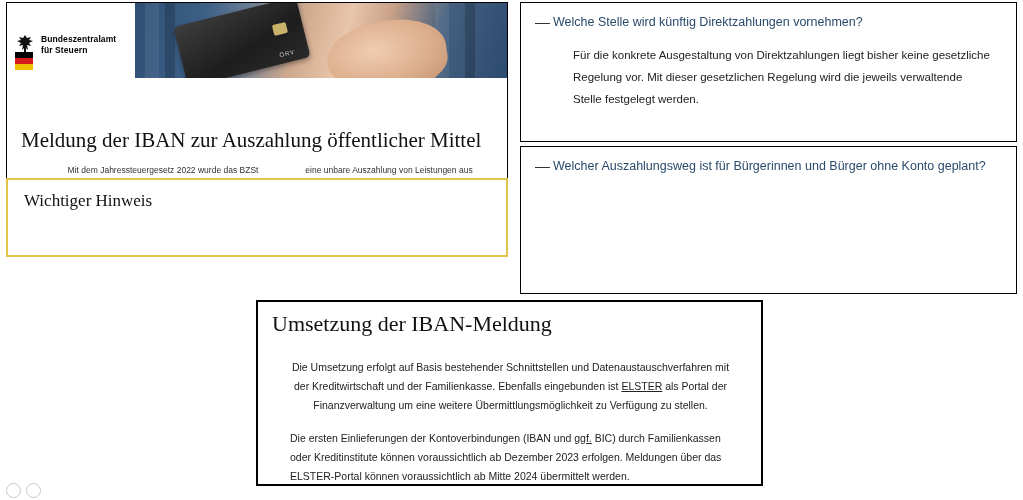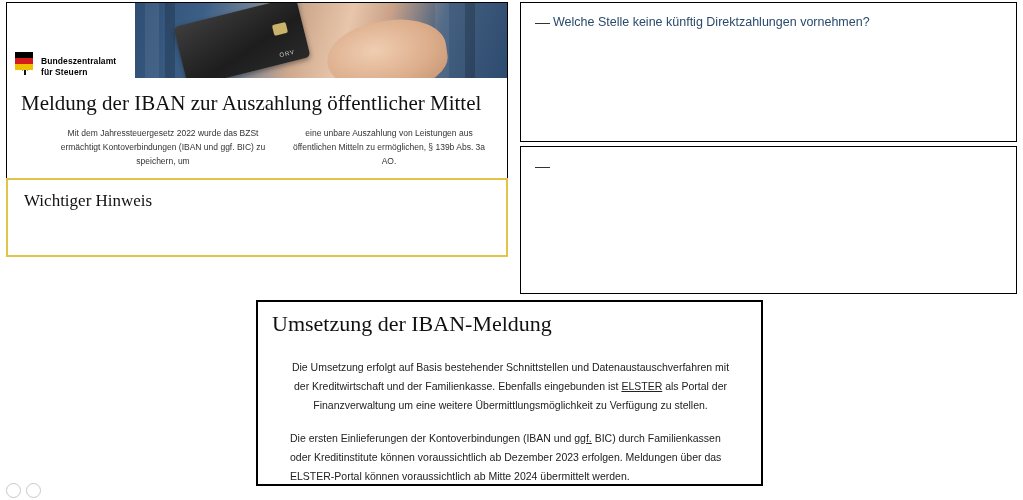--- a/index.html
+++ b/index.html
@@ -36,21 +36,21 @@
     overflow: hidden;
   }
   #hero-logo {
     position: absolute;
     left: 0;
     top: 0;
     width: 128px;
     height: 75px;
     background: #ffffff;
     display: flex;
-    align-items: flex-end;
+    align-items: center;
     padding: 8px 0 0 8px;
     box-sizing: border-box;
   }
   .eagle-mark {
     width: 20px;
     height: 24px;
     margin-right: 6px;
     flex: none;
     position: relative;
   }
@@ -136,20 +136,21 @@
     background: radial-gradient(ellipse at 40% 40%, #f0cdb1 0%, #dcae8c 55%, #c18f6c 100%);
     border-radius: 50% 46% 40% 52%;
     transform: rotate(-8deg);
   }
   #hero-title {
     font-family: "Liberation Serif", serif;
     font-size: 21px;
     line-height: 26px;
     color: #111111;
     padding: 12px 14px 4px 14px;
+    margin-top: 37px;
   }
   #hero-cols {
     display: flex;
     gap: 18px;
     padding: 6px 14px 0 52px;
   }
   .hero-col {
     font-size: 8.5px;
     line-height: 14px;
     color: #333333;
@@ -310,27 +311,29 @@
   </div>
 </div>
 
 <div id="warning-card">
   <div id="warning-title">Wichtiger Hinweis</div>
 </div>
 
 <div class="faq-card" id="faq-card-1">
   <div class="faq-head">
     <span class="faq-minus">—</span>
-    <span class="faq-q">Welche Stelle keine künftig Direktzahlungen vornehmen?</span>
-  </div>
+    <span class="faq-q">Welche Stelle wird künftig Direktzahlungen vornehmen?</span>
+  </div>
+  <div class="faq-body">Für die konkrete Ausgestaltung von Direktzahlungen liegt bisher keine gesetzliche Regelung vor. Mit dieser gesetzlichen Regelung wird die jeweils verwaltende Stelle festgelegt werden.</div>
 </div>
 
 <div class="faq-card" id="faq-card-2">
   <div class="faq-head">
     <span class="faq-minus">—</span>
+    <span class="faq-q">Welcher Auszahlungsweg ist für Bürgerinnen und Bürger ohne Konto geplant?</span>
   </div>
 </div>
 
 <div id="impl-card">
   <div id="impl-title">Umsetzung der IBAN-Meldung</div>
   <div class="impl-para" id="impl-p1">
     <span>Die Umsetzung erfolgt auf Basis bestehender Schnittstellen und Datenaustauschverfahren mit der Kreditwirtschaft und der Familienkasse. Ebenfalls eingebunden ist </span><span class="ul">ELSTER</span><span> als Portal der Finanzverwaltung um eine weitere Übermittlungsmöglichkeit zu Verfügung zu stellen.</span>
   </div>
   <div class="impl-para" id="impl-p2">
     <span>Die ersten Einlieferungen der Kontoverbindungen (IBAN und </span><span class="ul">ggf.</span><span> BIC) durch Familienkassen oder Kreditinstitute können voraussichtlich ab Dezember 2023 erfolgen. Meldungen über das ELSTER-Portal können voraussichtlich ab Mitte 2024 übermittelt werden.</span>

